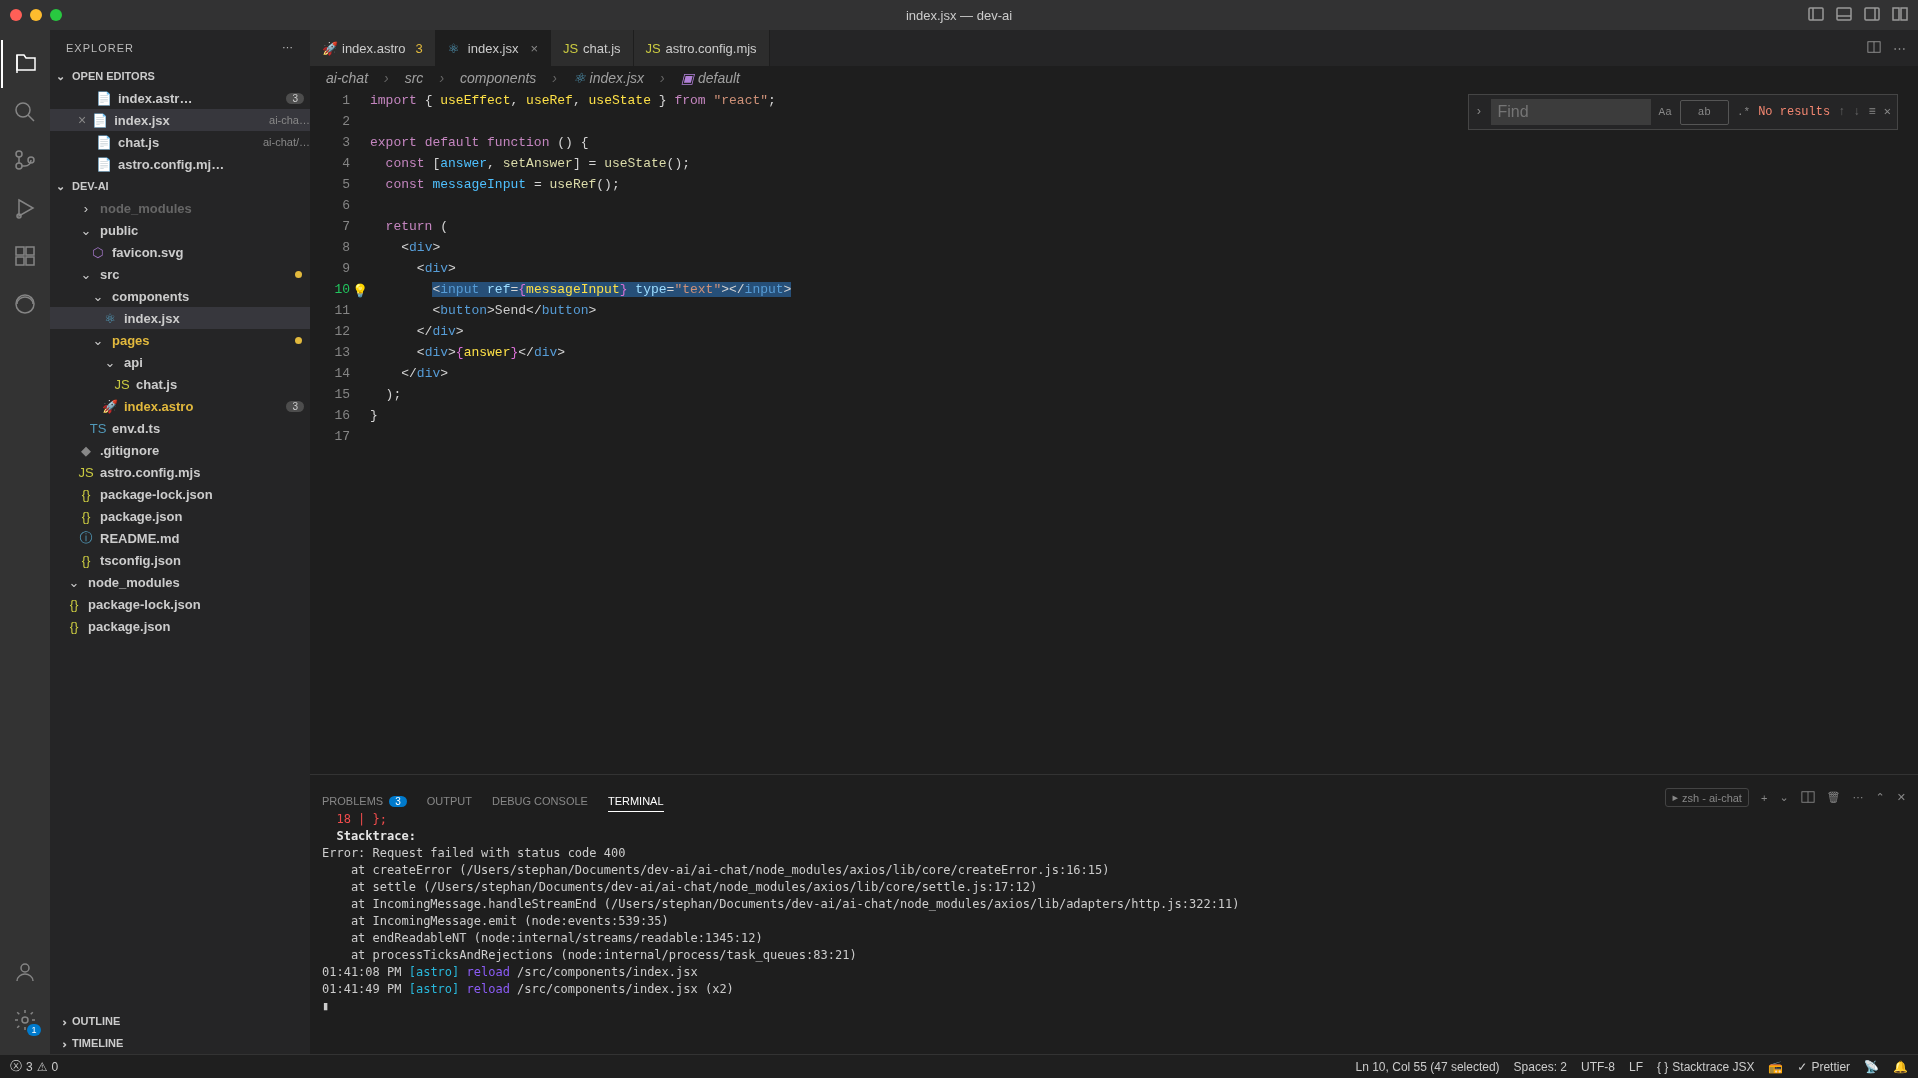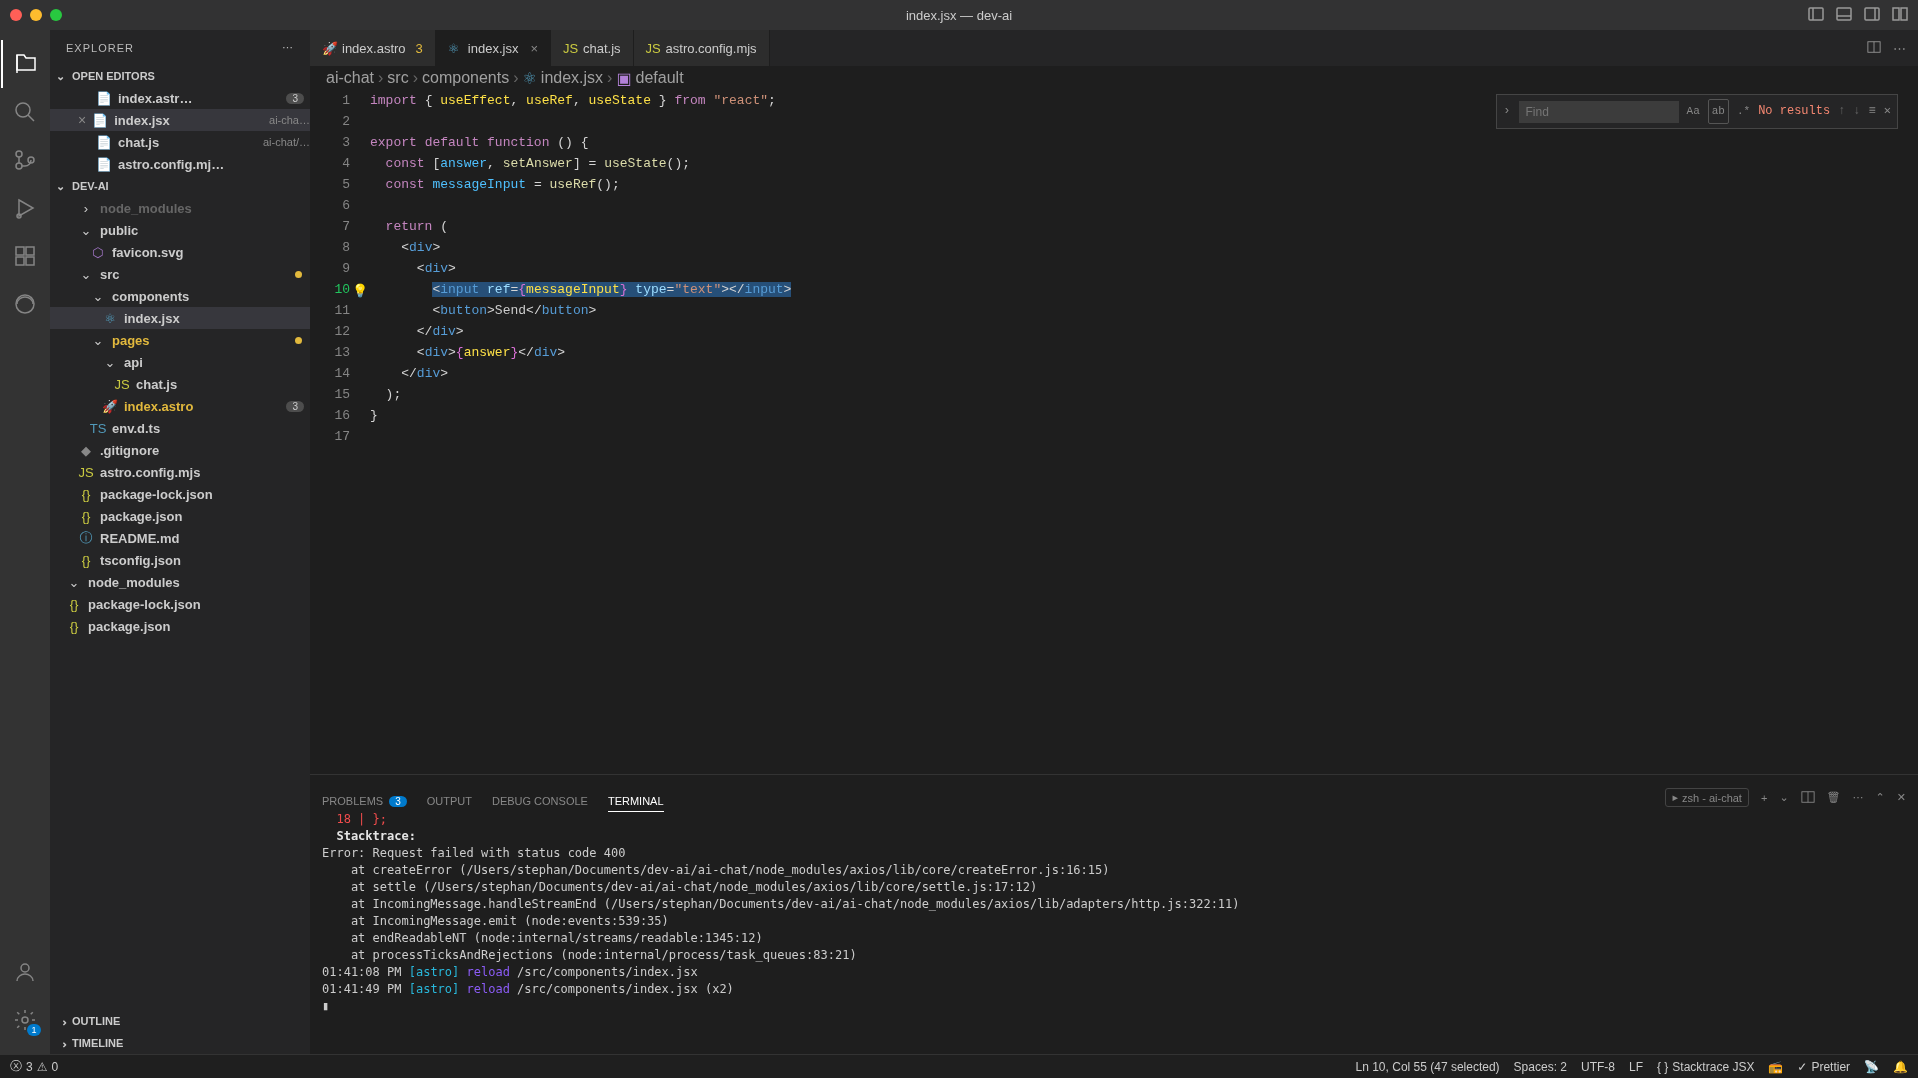--- a/index.html
+++ b/index.html
@@ -146,23 +146,24 @@
 .tab .tab-icon { width: 14px; }
 .tab .tab-close { color: #888; margin-left: 6px; }
 .tab .tab-badge { color: #e2b93d; margin-left: 4px; }
 .tab-actions { margin-left: auto; display: flex; align-items: center; gap: 12px; padding-right: 12px; }
 
 .breadcrumbs {
   height: 24px;
   display: flex;
   align-items: center;
   padding: 0 16px;
-  font-size: 16px;
+  font-size: 14px;
   color: #a0a0a0;
-  gap: 4px;
+  gap: 16px;
+  font-style: italic;
 }
 .breadcrumbs .sep { color: #666; }
 
 .editor-find-wrap { position: relative; }
 .find-widget {
   position: absolute;
   top: 4px;
   right: 20px;
   background: #252526;
   border: 1px solid #454545;
@@ -172,24 +173,24 @@
   gap: 8px;
   font-size: 12px;
   z-index: 10;
 }
 .find-input {
   background: #3c3c3c;
   border: 1px solid #3c3c3c;
   color: #ccc;
   padding: 3px 6px;
   width: 160px;
-  font-size: 12px;
+  font-size: 16px;
 }
 .find-opt { color: #888; font-size: 11px; cursor: pointer; }
-.find-opt.boxed { border: 1px solid #555; padding: 1px 3px; border-radius: 2px; }
+.find-opt.boxed { border: 1px solid #555; padding: 1px 17px; border-radius: 2px; }
 .no-results { color: #f48771; }
 
 .code-area {
   flex: 1;
   display: flex;
   font-family: Menlo, Monaco, "Courier New", monospace;
   font-size: 13px;
   line-height: 21px;
   overflow: auto;
   position: relative;

